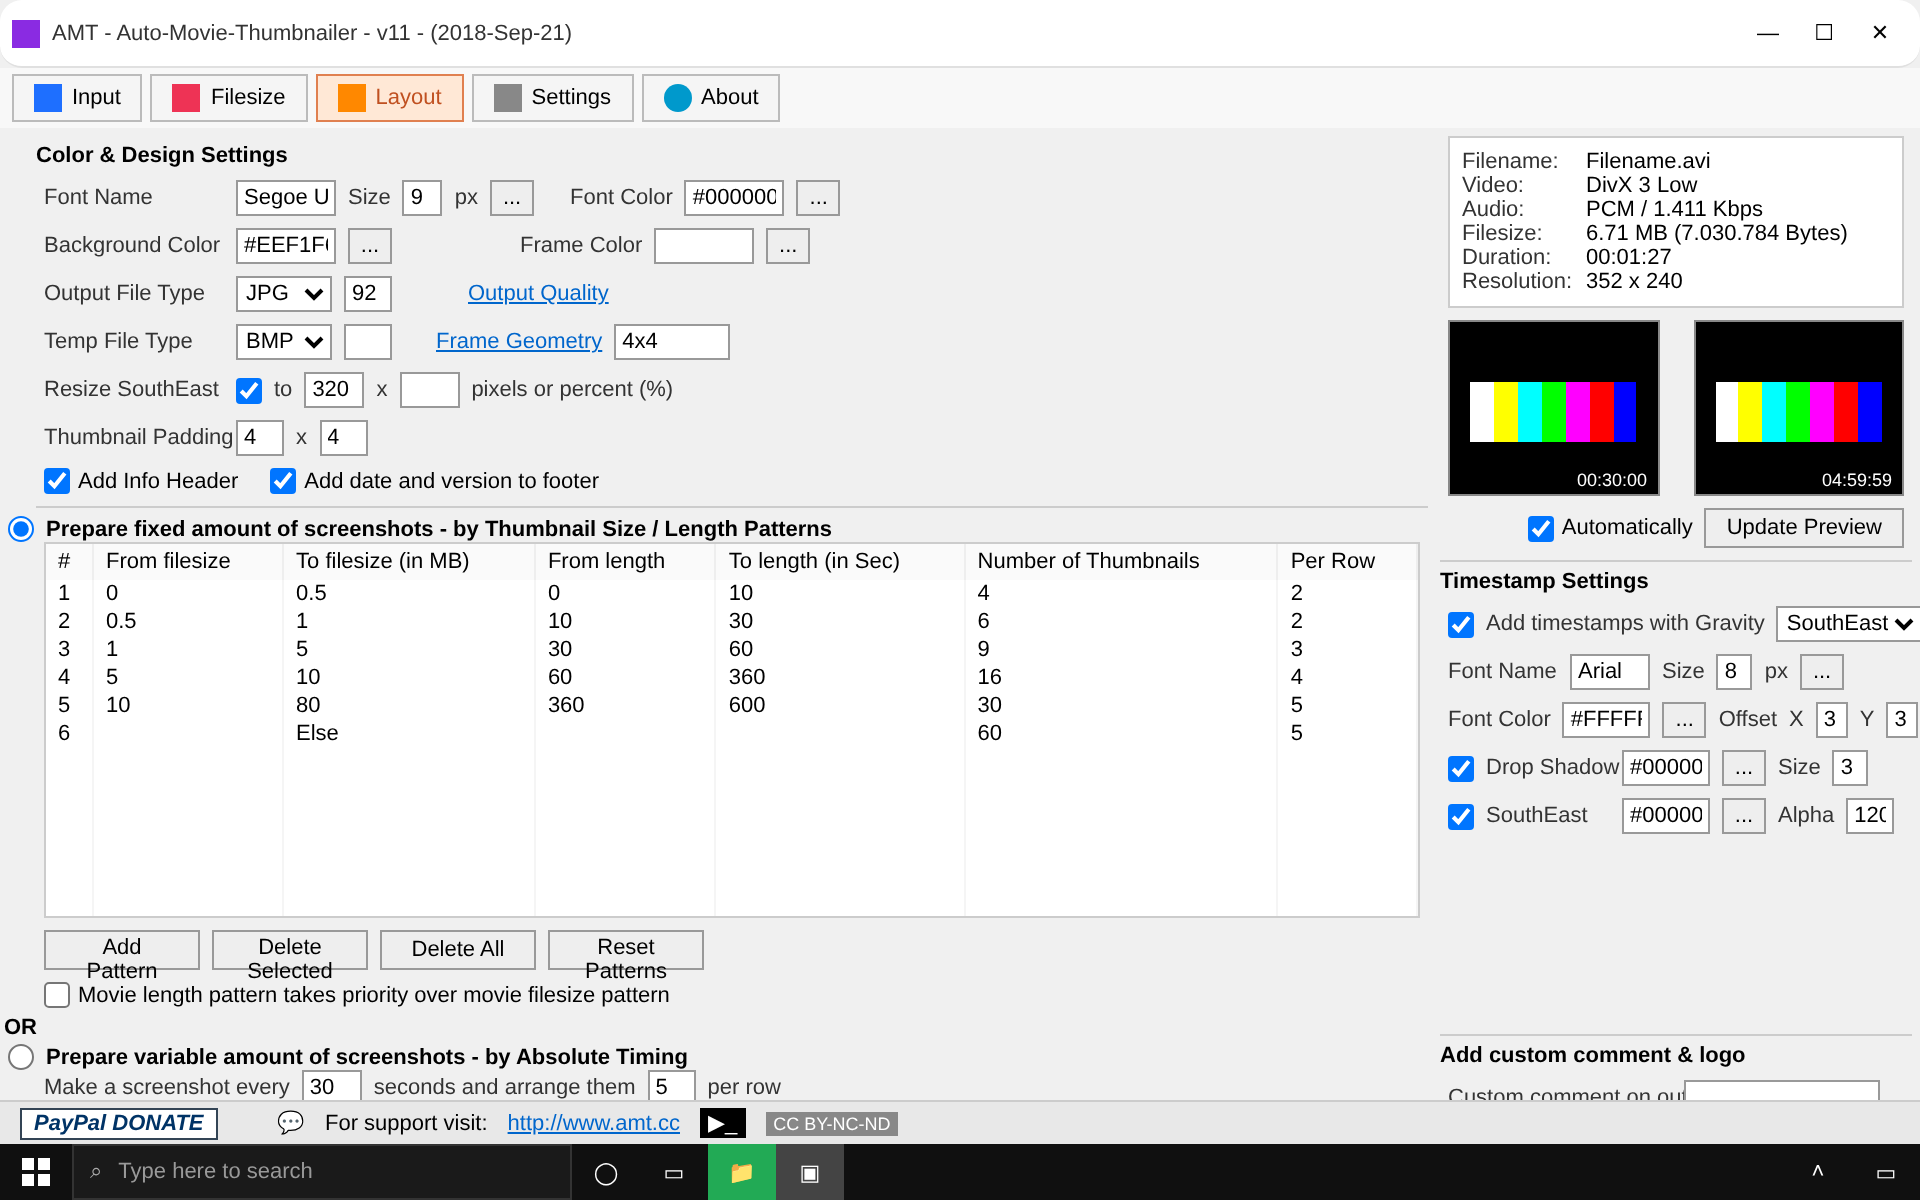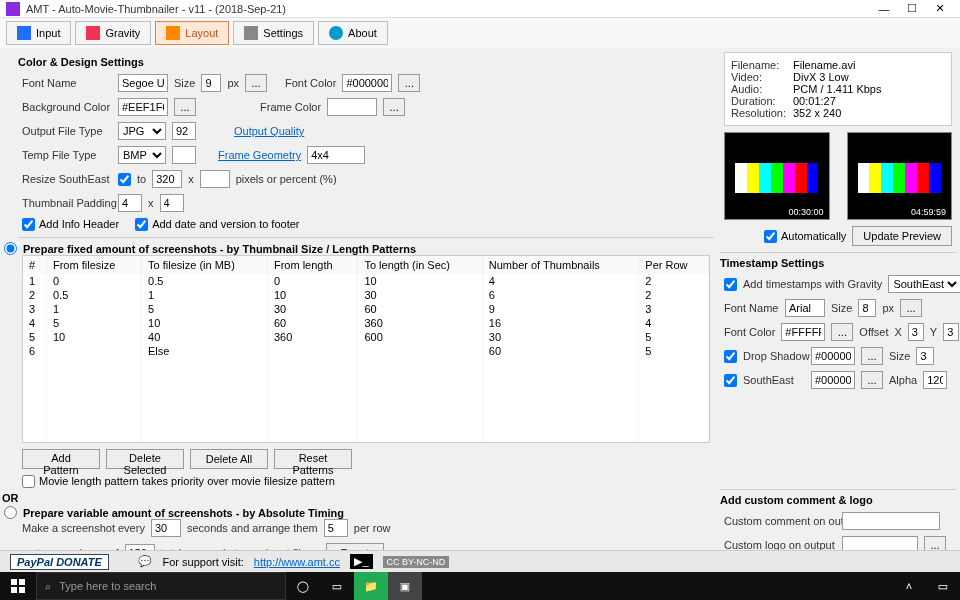--- a/index.html
+++ b/index.html
@@ -1,36 +1,36 @@
 <!DOCTYPE html>
 <html><head>
 <meta charset="utf-8">
 <style>
 * { box-sizing: border-box; margin: 0; padding: 0; font-family: "Segoe UI", Tahoma, sans-serif; font-size: 11px; }
 body { background: #f0f0f0; width: 960px; height: 600px; overflow: hidden; position: relative; }
-.titlebar { height: 18px; background: #fff; display: flex; align-items: center; padding: 0 6px; border-bottom: 1px solid #e0e0e0; }
+.titlebar { height: 34px; background: #fff; display: flex; align-items: center; padding: 0 6px; border-bottom: 1px solid #e0e0e0; border-radius: 11px; }
 .titlebar .icon { width: 14px; height: 14px; background: #8a2be2; margin-right: 6px; }
 .titlebar .title { flex: 1; color: #333; }
 .titlebar .winbtn { width: 28px; height: 22px; display: flex; align-items: center; justify-content: center; cursor: default; }
 .toolbar { height: 30px; background: #f8f8f8; display: flex; align-items: center; padding: 4px 6px; gap: 4px; }
 .toolbtn { display: flex; align-items: center; gap: 5px; border: 1px solid #bbb; background: #f5f5f5; padding: 4px 10px; height: 24px; cursor: pointer; }
 .toolbtn.active { background: #ffe8d6; border-color: #e08050; color: #c05020; }
 .toolbtn .ticon { width: 14px; height: 14px; display:inline-block; }
 .main { display: flex; height: calc(600px - 22px - 30px - 28px); }
 .left { flex: 1; padding: 4px 10px 4px 22px; overflow: hidden; }
 .right { width: 240px; padding: 4px 8px 4px 4px; }
 .section-title { color: #000; font-weight: 600; margin: 4px 0 6px -4px; }
 .row { display: flex; align-items: center; gap: 6px; margin-bottom: 6px; }
 .lbl { color: #333; white-space: nowrap; }
 input[type=text], input[type=number] { border: 1px solid #999; padding: 1px 3px; height: 18px; background: #fff; }
 select { border: 1px solid #999; height: 18px; background: #fff; font-size: 11px; }
 .smallbtn { border: 1px solid #999; background: #eee; height: 18px; min-width: 22px; padding: 0 4px; cursor: pointer; display: flex; align-items: center; justify-content: center; }
 .btn { border: 1px solid #999; background: #eee; padding: 2px 10px; height: 20px; cursor: pointer; }
 .link { color: #0066cc; text-decoration: underline; cursor: pointer; }
-.chk { display: flex; gap: 4px; }
+.chk { display: flex; align-items: center; gap: 4px; }
 .radio-row { display: flex; align-items: center; gap: 6px; margin-left: -18px; }
 .grid { border: 1px solid #ccc; background: #fff; height: 188px; overflow: hidden; }
 .grid table { width: 100%; border-collapse: collapse; }
 .grid th { text-align: left; font-weight: normal; padding: 2px 6px; border-right: 1px solid #eee; background: #fafafa; height: 18px; }
 .grid td { padding: 1px 6px; border-right: 1px solid #f5f5f5; height: 14px; }
 .grid tr.empty td { height: 14px; }
 .fileinfo { background: #fff; border: 1px solid #ccc; padding: 6px; font-size: 10.5px; margin-bottom: 6px; }
 .fileinfo .r { display: flex; }
 .fileinfo .k { width: 62px; color: #333; }
 .thumbs { display: flex; gap: 17px; margin-bottom: 6px; }
@@ -56,21 +56,21 @@
   <div class="winbtn">✕</div>
 </div>
 
 <div class="toolbar">
   <div class="toolbtn">
       <span class="ticon" style="background:#1e6fff"></span>
       <span>Input</span>
     </div>
   <div class="toolbtn">
       <span class="ticon" style="background:#e35"></span>
-      <span>Gravity</span>
+      <span>Filesize</span>
     </div>
   <div class="toolbtn active">
       <span class="ticon" style="background:#f80"></span>
       <span>Layout</span>
     </div>
   <div class="toolbtn">
       <span class="ticon" style="background:#888"></span>
       <span>Settings</span>
     </div>
   <div class="toolbtn">
@@ -193,21 +193,21 @@
               <td>5</td>
               <td>10</td>
               <td>60</td>
               <td>360</td>
               <td>16</td>
               <td>4</td>
             </tr>
             <tr>
               <td>5</td>
               <td>10</td>
-              <td>40</td>
+              <td>80</td>
               <td>360</td>
               <td>600</td>
               <td>30</td>
               <td>5</td>
             </tr>
             <tr>
               <td>6</td>
               <td></td>
               <td>Else</td>
               <td></td>
@@ -310,20 +310,24 @@
           <span class="k">Filename:</span>
           <span>Filename.avi</span>
         </div>
         <div class="r">
           <span class="k">Video:</span>
           <span>DivX 3 Low</span>
         </div>
         <div class="r">
           <span class="k">Audio:</span>
           <span>PCM / 1.411 Kbps</span>
+        </div>
+        <div class="r">
+          <span class="k">Filesize:</span>
+          <span>6.71 MB (7.030.784 Bytes)</span>
         </div>
         <div class="r">
           <span class="k">Duration:</span>
           <span>00:01:27</span>
         </div>
         <div class="r">
           <span class="k">Resolution:</span>
           <span>352 x 240</span>
         </div>
       </div>

